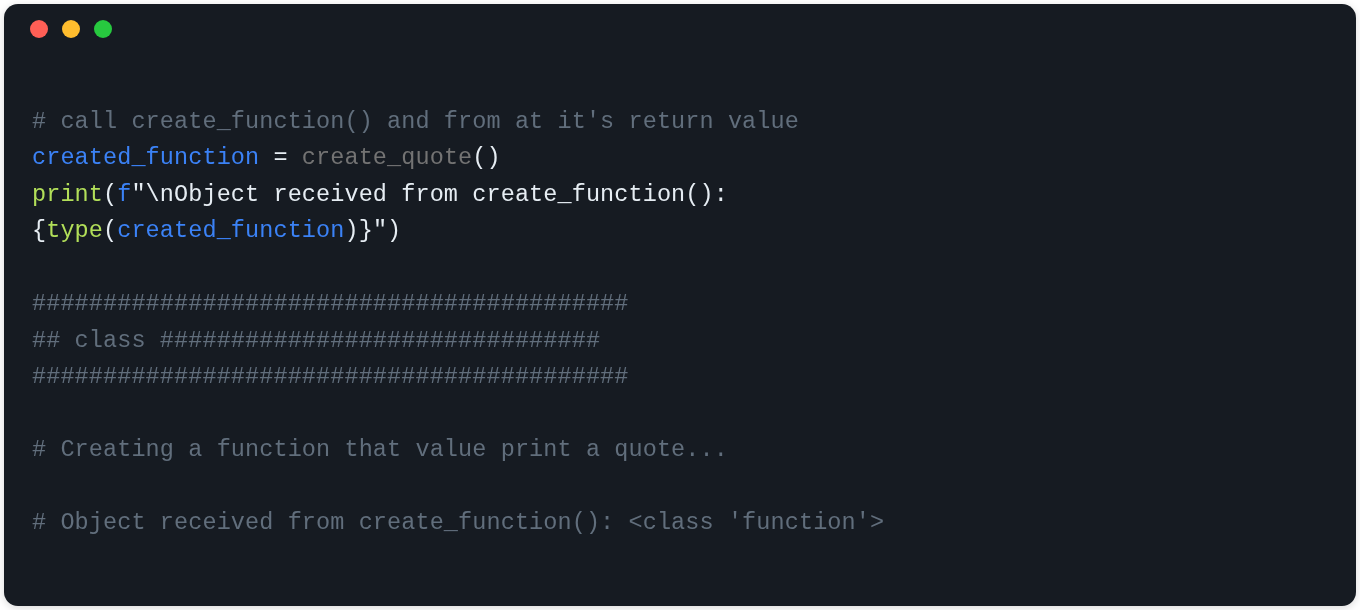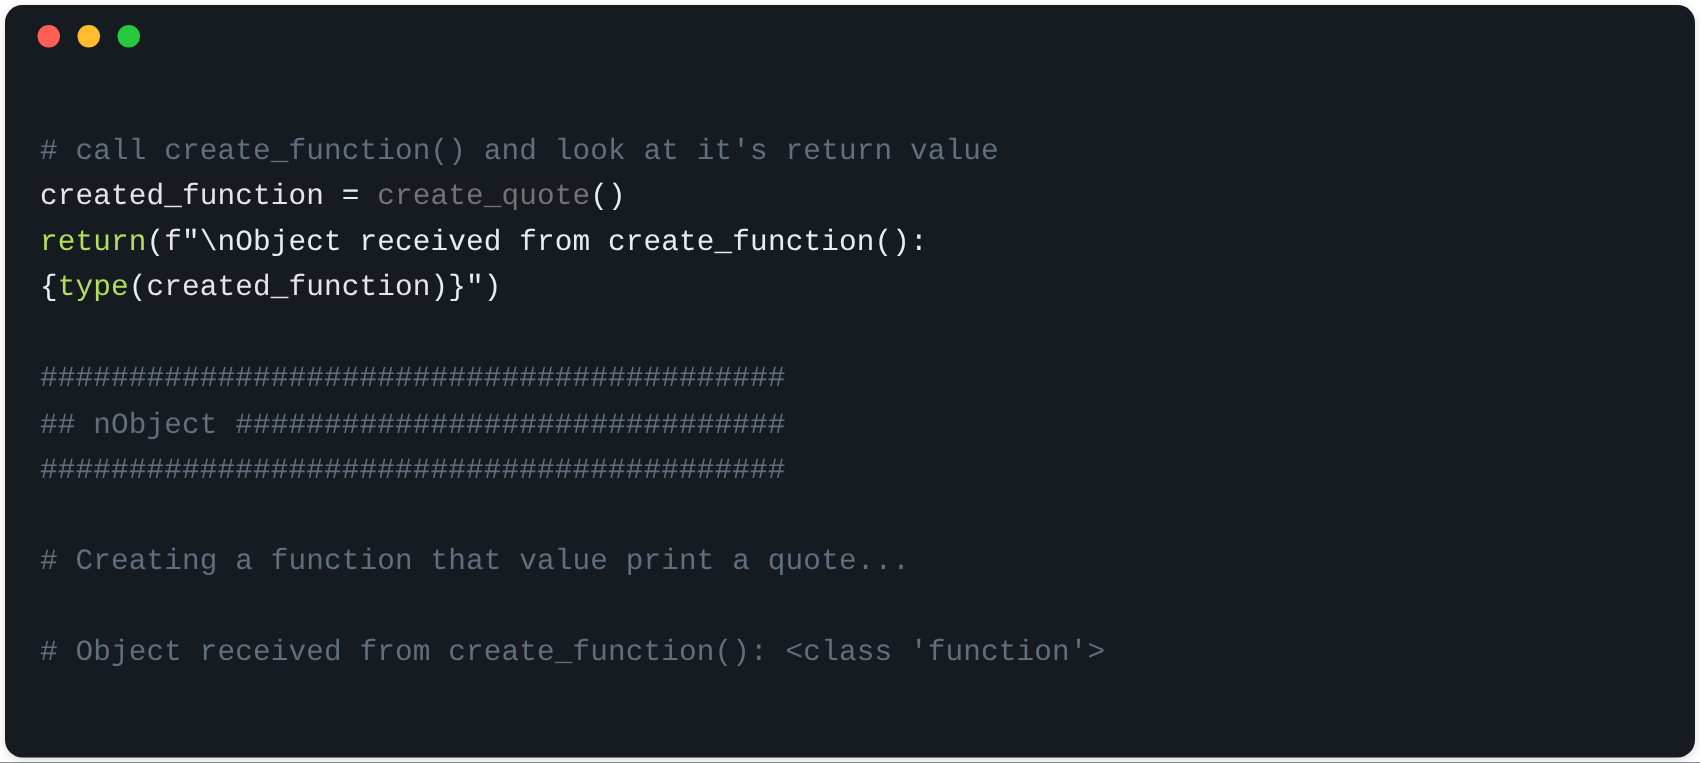--- a/index.html
+++ b/index.html
@@ -39,42 +39,42 @@
   .editor {
     padding: 50px 28px 28px 28px;
     font-size: 23.5px;
     line-height: 1.55;
     white-space: pre-wrap;
     word-wrap: break-word;
     letter-spacing: 0.1px;
   }
   .c-comment { color: #616e7c; }
   .c-ident   { color: #737373; }
-  .c-cyan    { color: #e5e5e5; }
+  .c-cyan    { color: #3b82f6; }
   .c-op      { color: #e6edf3; }
   .c-func    { color: #b2df59; }
   .c-paren   { color: #e6edf3; }
   .c-str     { color: #e6edf3; }
   .c-kw      { color: #b2df59; margin-top: 25px; }
 </style>
 </head>
 <body>
 
 <div class="window">
   <div class="titlebar">
     <div class="dot red"></div>
     <div class="dot yellow"></div>
     <div class="dot green"></div>
   </div>
 
-  <div class="editor"><span class="c-comment"># call create_function() and look at it's return value</span>
+  <div class="editor"><span class="c-comment"># call create_function() and from at it's return value</span>
 <span class="c-cyan">created_function</span><span class="c-op"> = </span><span class="c-ident">create_quote</span><span class="c-paren">()</span>
-<span class="c-func">return</span><span class="c-paren">(</span><span class="c-cyan">f</span><span class="c-str">"\nObject received from create_function(): </span>
+<span class="c-func">print</span><span class="c-paren">(</span><span class="c-cyan">f</span><span class="c-str">"\nObject received from create_function(): </span>
 <span class="c-paren">{</span><span class="c-kw">type</span><span class="c-paren">(</span><span class="c-cyan">created_function</span><span class="c-paren">)</span><span class="c-paren">}</span><span class="c-str">"</span><span class="c-paren">)</span>
 
 <span class="c-comment">##########################################</span>
-<span class="c-comment">## nObject ###############################</span>
+<span class="c-comment">## class ###############################</span>
 <span class="c-comment">##########################################</span>
 
 <span class="c-comment"># Creating a function that value print a quote...</span>
 
 <span class="c-comment"># Object received from create_function(): &lt;class 'function'&gt;</span></div>
 </div>
 
 </body></html>

